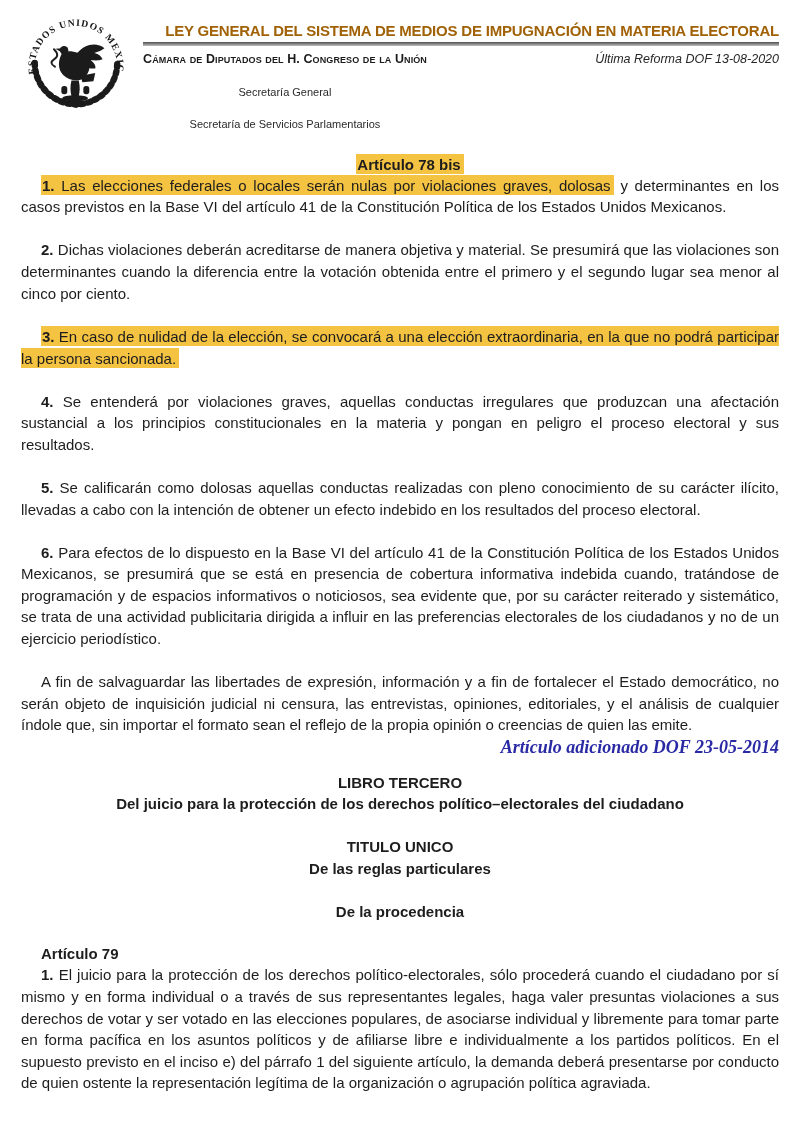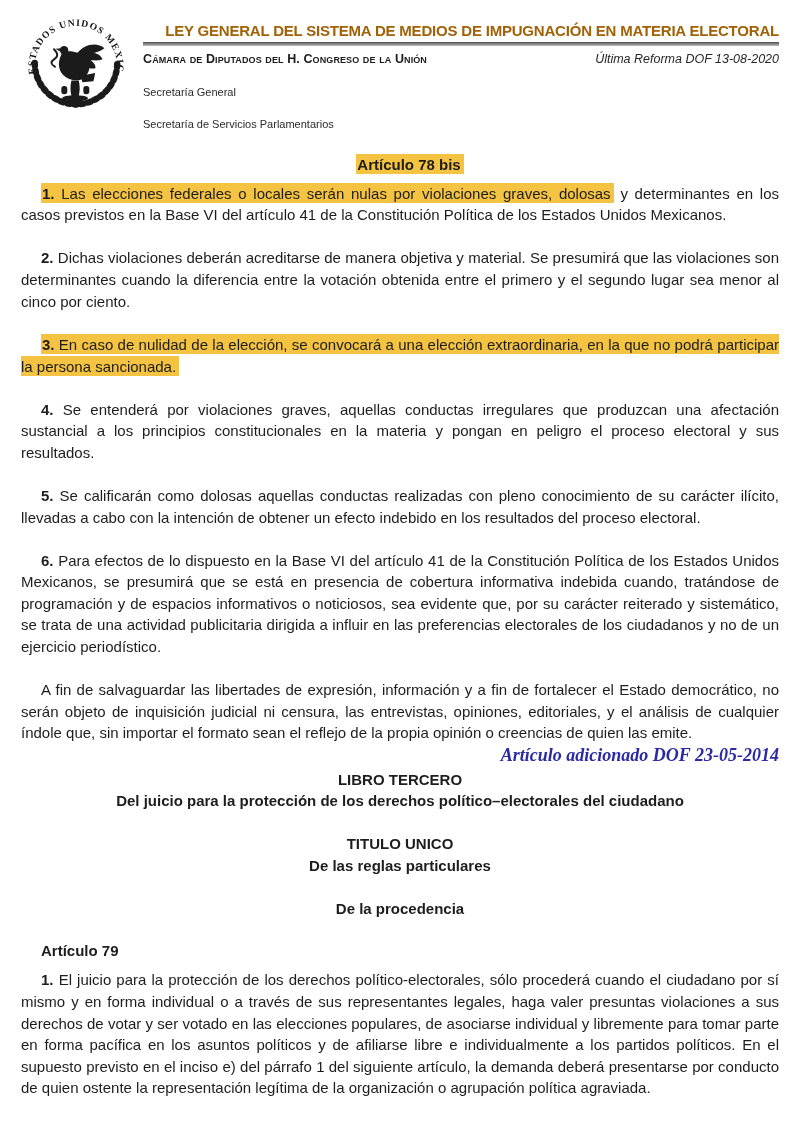--- a/index.html
+++ b/index.html
@@ -28,20 +28,21 @@
   .hdr-rule {
     height: 4px;
     margin-top: 3px;
     background: linear-gradient(180deg, #4f4f4f 0%, #8b8b8b 55%, #c0c0c0 100%);
   }
   .hdr-meta {
     display: flex;
     justify-content: space-between;
     align-items: flex-start;
     margin-top: 6px;
+    text-align: center;
   }
   .hdr-org {
     font-weight: bold;
     font-variant: small-caps;
     font-size: 12.5px;
     color: #1a1a1a;
     letter-spacing: 0.1px;
   }
   .hdr-sec { font-size: 11px; margin-top: 20px; color: #2a2a2a; }
   .hdr-reform { font-style: italic; font-size: 12.5px; color: #262626; padding-top: 0; }
@@ -59,33 +60,33 @@
     font-weight: bold;
     margin: 0 0 0 20px;
     text-align: center;
   }
   mark.hl {
     background: var(--hl, #F5C342);
     color: inherit;
     padding: 1.5px 3px 1.5px 1px;
   }
   .para { margin: 21.6px 0 0 0; text-indent: 20px; }
-  .para.mt0 { margin-top: 8px; }
+  .para.mt0 { margin-top: 0; }
   .num { font-weight: bold; }
   .note {
     text-align: right;
     font-family: "Liberation Serif", serif;
     font-style: italic;
     font-weight: bold;
     font-size: 18px;
     color: var(--note, #2A2AA5);
     margin-top: 1px;
   }
   .sect { text-align: center; font-weight: bold; margin-top: 21.6px; text-indent: 0; }
-  .sect.first { margin-top: 2px; }
+  .sect.first { margin-top: 13px; }
   .sect div { line-height: 21.6px; }
   .art79-heading {
     font-size: 15px; font-weight: bold;
     margin: 20px 0 0 20px; text-align: left;
   }
 </style>
 </head>
 <body>
 
 <div class="page">

